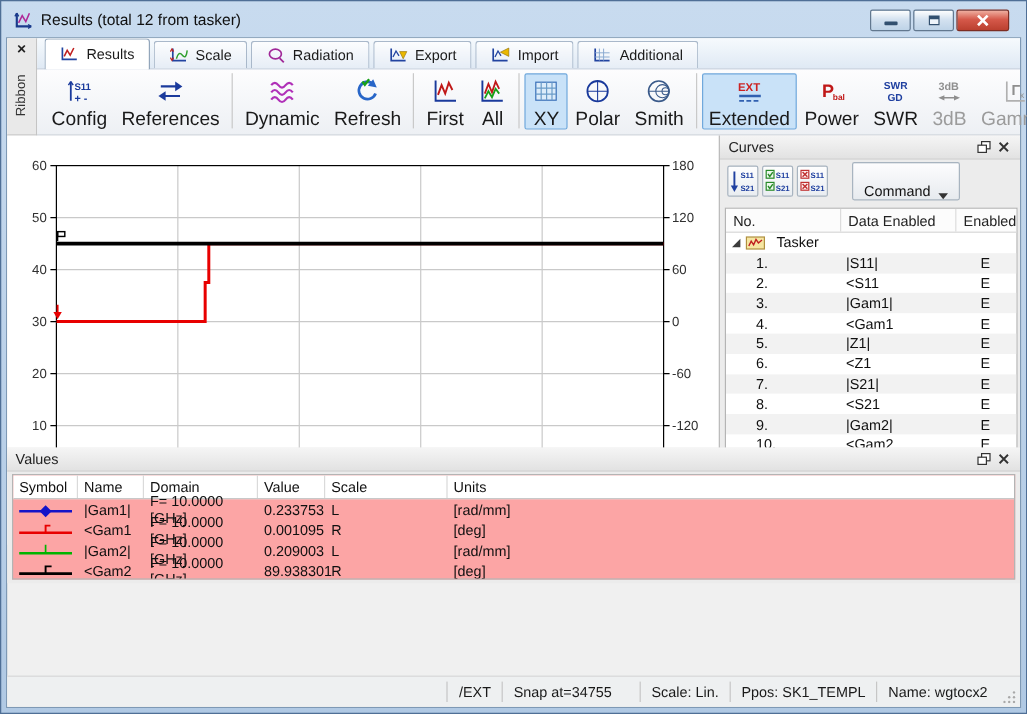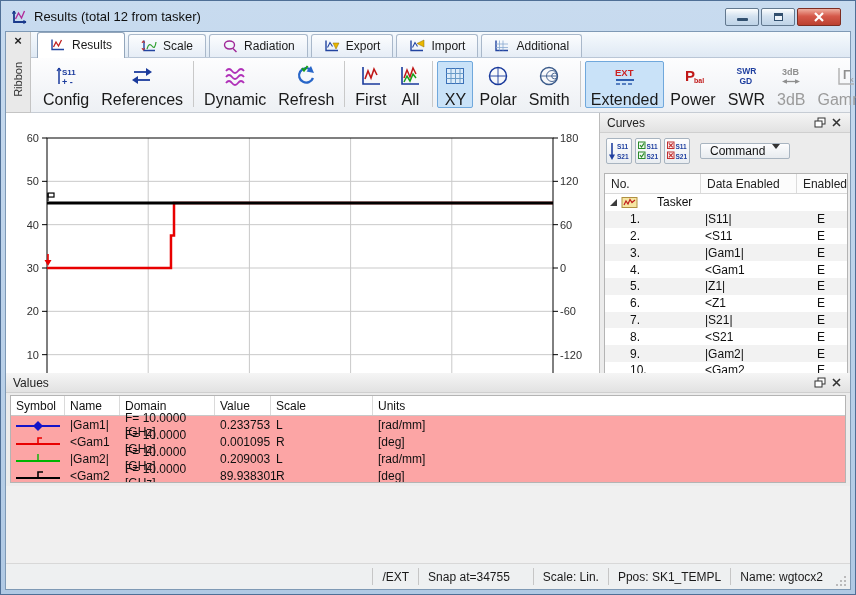--- a/index.html
+++ b/index.html
@@ -36,33 +36,33 @@
   
   .main{position:absolute;top:81px;left:0;right:0;height:341px}
   .chartpanel{position:absolute;left:0;top:0;width:593px;height:100%;background:#fff}
   
   .curvespanel{position:absolute;left:593px;right:0;top:0;height:100%;background:#ececec;border-left:1px solid #bcbcbc}
   .panel-hd{height:20px;display:flex;align-items:center;padding:0 5px 0 7px;background:linear-gradient(#f5f5f5,#e2e2e2);border-bottom:1px solid #cfcfcf;color:#222}
   .panel-hd .ttl{flex:1}
   .hd-btn{width:17px;height:15px;display:flex;align-items:center;justify-content:center}
   .curves-toolbar{height:36px;display:flex;align-items:center;gap:3px;padding:5px 6px}
   .ictbtn{width:26px;height:26px;border:1px solid #a8b4c0;border-radius:2px;background:linear-gradient(#fefefe,#e9edf1);display:flex;align-items:center;justify-content:center}
-  .cmdbtn{height:16px;margin-left:7px;padding:0 9px;display:flex;align-items:flex-start;gap:7px;border:1px solid #a8b4c0;border-radius:2px;background:linear-gradient(#fdfdfe,#e7ebef);color:#111}
+  .cmdbtn{height:32px;margin-left:17px;padding:0 9px;display:flex;align-items:flex-end;gap:7px;border:1px solid #a8b4c0;border-radius:2px;background:linear-gradient(#fdfdfe,#e7ebef);color:#111}
   .caret{width:0;height:0;border-left:4px solid transparent;border-right:4px solid transparent;border-top:5px solid #333}
   .ctable{position:absolute;left:4px;right:2px;top:60px;height:264px;background:#fff;border:1px solid #b4b4b4;overflow:hidden}
   .ct-hrow{display:flex;height:20px;border-bottom:1px solid #d8d8d8;align-items:stretch;background:#fcfcfc}
   .ct-hcell{border-right:1px solid #dcdcdc;display:flex;align-items:center;padding-left:6px;color:#222}
   .w-no{width:100px}.w-ds{width:100px}.w-en{flex:1}
   .ct-hcell.w-en{border-right:none}
   .ct-grow,.ct-row{display:flex;height:16.8px;align-items:center;color:#101010}
   .ct-row:nth-child(even){background:#f2f2f2}
   .ct-row .w-no{padding-left:25px}
   .ct-row .w-en{padding-left:12px}
   .exp{width:0;height:0;border-bottom:7px solid #3c3c3c;border-left:7px solid transparent;margin-left:5px}
-  .gname{margin-left:18px}
+  .gname{margin-left:8px}
   .ct-scroll{position:absolute;left:0;right:0;bottom:0;height:16px;background:#f1f1f1;border-top:1px solid #dadada;display:flex;align-items:stretch}
   .sb-btn{width:17px;display:flex;align-items:center;justify-content:center}
   .tri-l{width:0;height:0;border-top:4px solid transparent;border-bottom:4px solid transparent;border-right:5px solid #6a6a6a}
   .tri-r{width:0;height:0;border-top:4px solid transparent;border-bottom:4px solid transparent;border-left:5px solid #6a6a6a}
   .sb-track{flex:1;position:relative}
   .sb-thumb{position:absolute;left:30%;width:33%;top:1px;bottom:1px;background:#dcdcdc;border:1px solid #bdbdbd}
   
   .valuespanel{position:absolute;top:341px;left:0;right:0;height:113px;background:#ececec}
   .vtable{position:absolute;left:4px;right:4px;top:22px;bottom:3px;background:#fca5a5;border:1px solid #b4b4b4;overflow:hidden}
   .vt-hrow{display:flex;height:20px;border-bottom:1px solid #c8c8c8;align-items:stretch;background:#fff}

